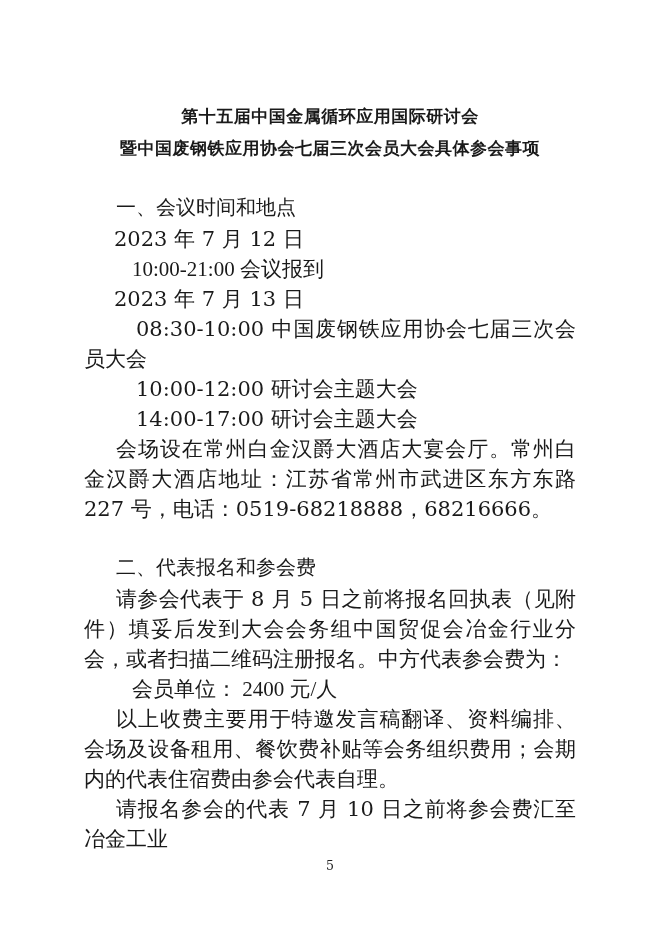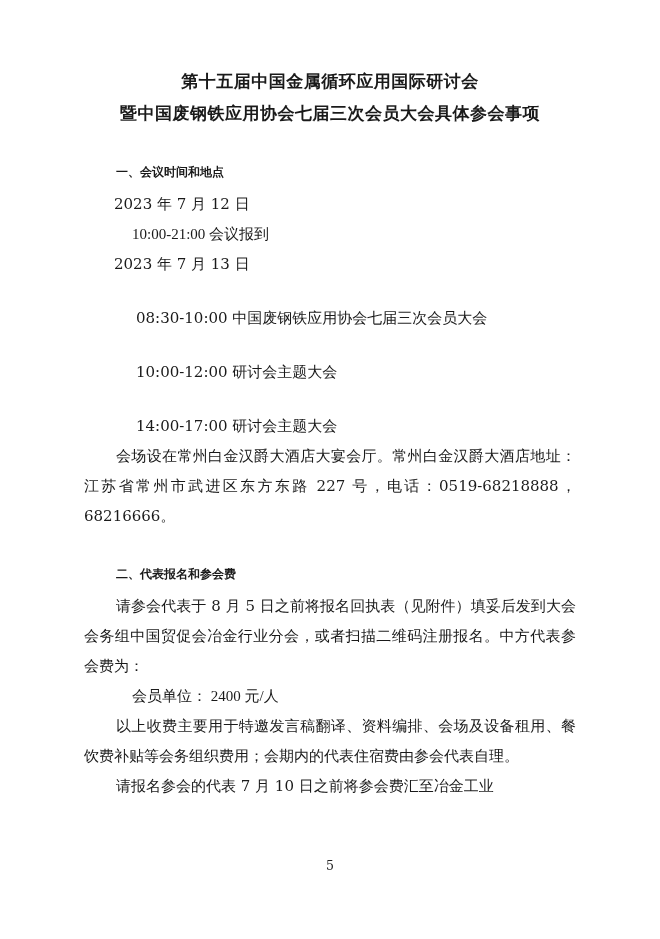--- a/index.html
+++ b/index.html
@@ -12,62 +12,61 @@
     background: #ffffff;
     font-family: "DejaVu Serif", "Liberation Serif", serif;
     color: #1a1a1a;
     overflow: hidden;
   }
   .page {
     position: relative;
     width: 660px;
     height: 939px;
     box-sizing: border-box;
-    padding: 65px 84px 0 84px;
+    padding: 100px 84px 0 84px;
   }
   .doc-title {
     text-align: center;
     font-weight: bold;
     font-size: 17px;
     line-height: 32px;
     letter-spacing: 0.5px;
     margin: 0;
   }
   .doc-title .line {
     display: block;
     white-space: nowrap;
   }
   .title-block {
     margin-bottom: 22px;
   }
   .section-heading {
-    font-weight: bold;
-    font-size: 12px;
+    font-weight: normal;
+    font-size: 20px;
     line-height: 30px;
     margin: 28px 0 2px 0;
     text-indent: 32px;
   }
   .para {
-    font-size: 15px;
+    font-size: 21px;
     line-height: 30px;
     margin: 0;
     text-indent: 32px;
     text-align: justify;
     text-justify: inter-ideograph;
   }
   .para.ind1 {
     text-indent: 30px;
   }
   .para.ind2 {
     text-indent: 48px;
     font-family: Liberation Serif, serif;
   }
   .para.ind3 {
     text-indent: 52px;
-    margin-top: 24px;
   }
   .page-number {
     position: absolute;
     left: 0;
     right: 0;
     bottom: 66px;
     text-align: center;
     font-size: 12.5px;
     color: #222;
     font-family: "DejaVu Serif", "Liberation Serif", serif;

